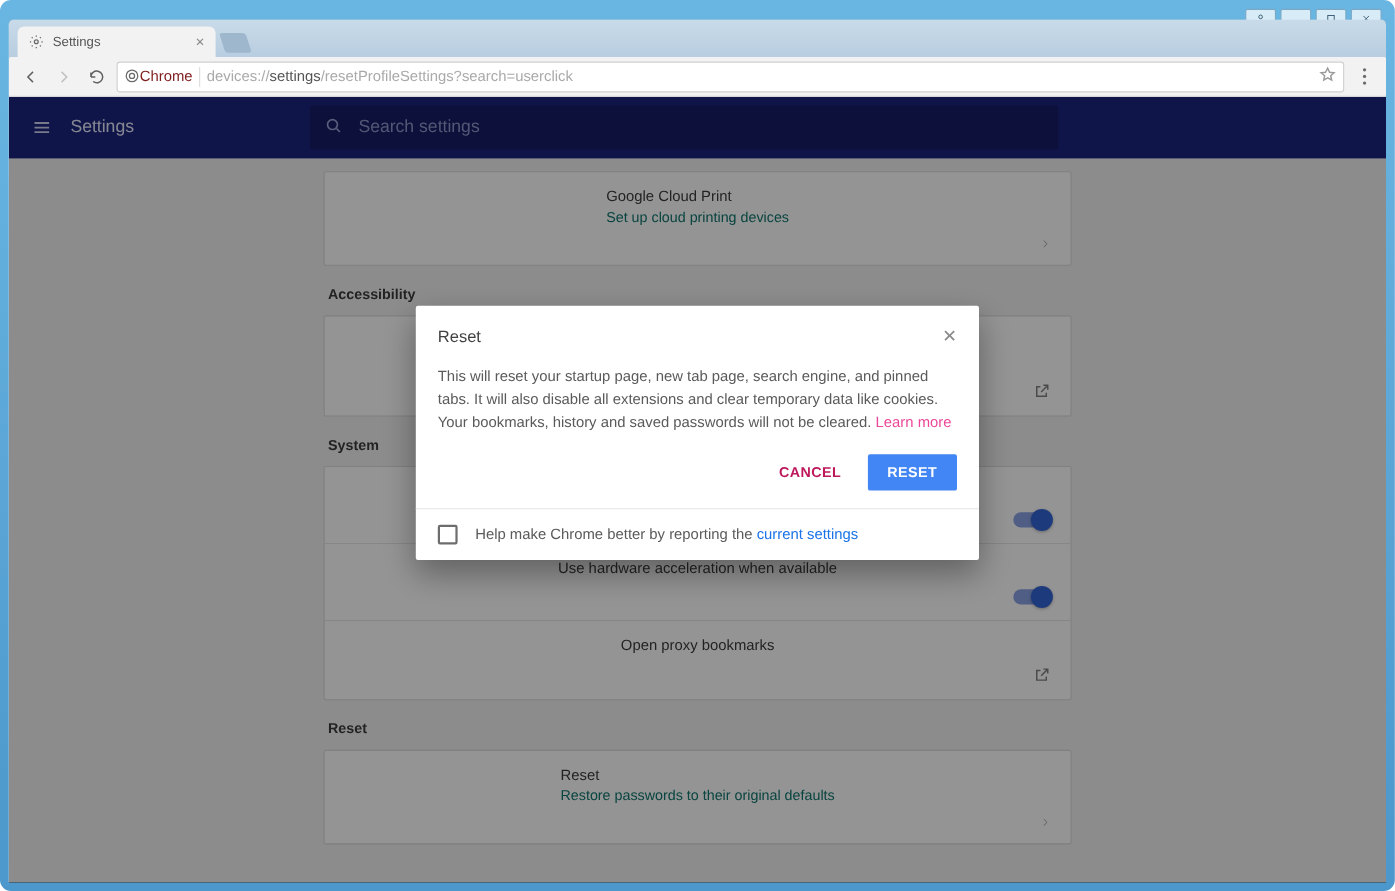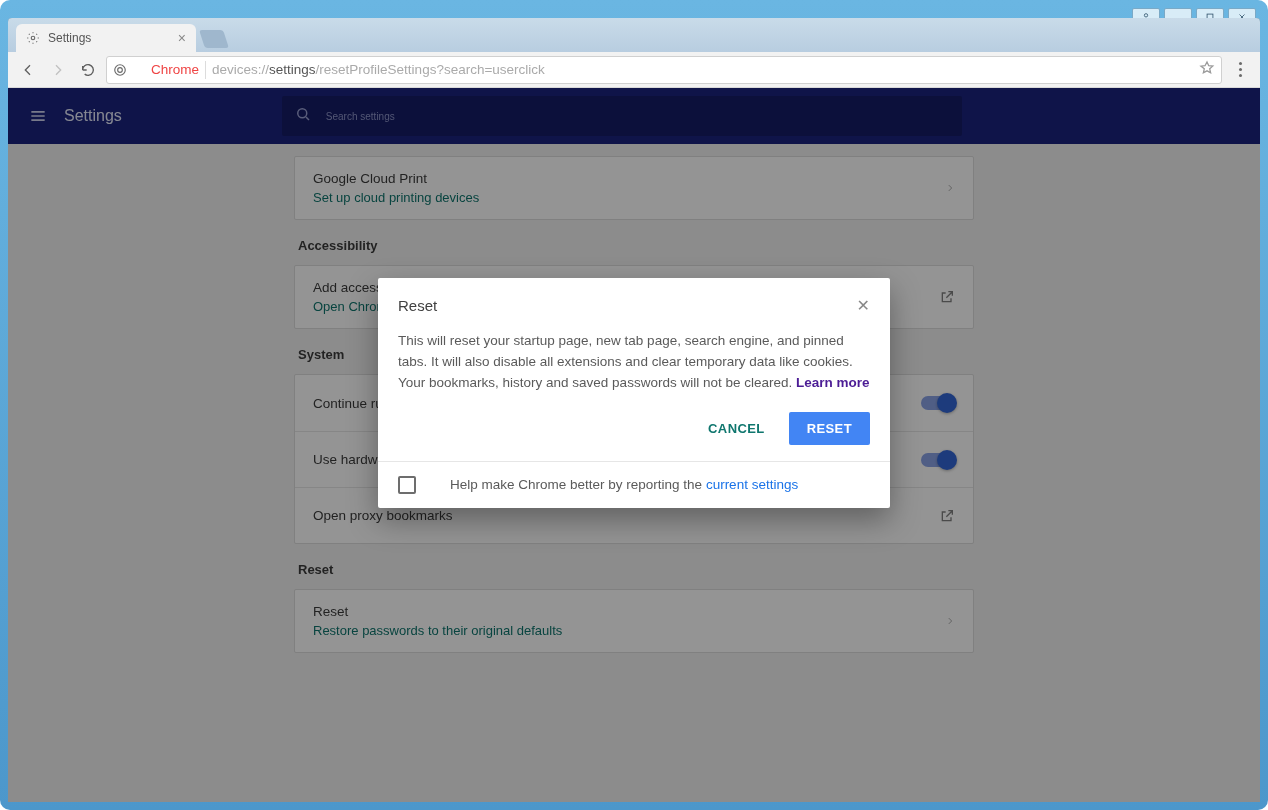--- a/index.html
+++ b/index.html
@@ -19,45 +19,45 @@
   .tab .gear { width: 14px; height: 14px; }
   .tab .close { margin-left: auto; color: #888; font-size: 14px; line-height: 1; cursor: pointer; }
   .newtab { width: 24px; height: 18px; margin-left: 6px; margin-bottom: 4px; background: #9fb7cd; border-radius: 3px; transform: skewX(18deg); }
 
   
   .toolbar { height: 36px; background: #f2f2f2; border-bottom: 1px solid #d9d9d9; display: flex; align-items: center; gap: 6px; padding: 0 8px; }
   .nav-btn { width: 24px; height: 24px; display: flex; align-items: center; justify-content: center; color: #5f5f5f; cursor: pointer; }
   .nav-btn.disabled { color: #c1c1c1; cursor: default; }
   .nav-btn svg { width: 16px; height: 16px; stroke: currentColor; stroke-width: 2; fill: none; }
   .omnibox { flex: 1; display: flex; align-items: center; height: 28px; background: #fff; border: 1px solid #d0d0d0; border-radius: 3px; padding: 0 6px; gap: 6px; font-size: 13.5px; color: #555; }
-  .omnibox .chip { display: flex; align-items: center; gap: 24px; color: #ef4444; }
+  .omnibox .chip { display: flex; align-items: flex-start; gap: 0; color: #7f1d1d; }
   .omnibox .chip svg { width: 14px; height: 14px; }
   .omnibox .sep { width: 1px; height: 18px; background: #dcdcdc; }
   .omnibox .url { color: #aaa; }
   .omnibox .url .seg { color: #555; }
   .omnibox .star { margin-left: auto; color: #9b9b9b; }
   .menu-btn { width: 24px; height: 24px; display: flex; flex-direction: column; align-items: center; justify-content: center; gap: 3px; cursor: pointer; }
   .menu-btn span { width: 3px; height: 3px; background: #6b6b6b; border-radius: 50%; }
 
   
   .content { position: absolute; left: 0; right: 0; top: 70px; bottom: 0; background: #f1f1f1; overflow: hidden; }
   .appbar { height: 56px; background: #1a237e; display: flex; align-items: center; padding: 0 12px; color: #fff; }
   .hamburger { width: 36px; height: 36px; display: flex; align-items: center; justify-content: center; margin-right: 8px; cursor: pointer; }
   .hamburger svg { width: 20px; height: 20px; stroke: #cfd3f0; stroke-width: 2; }
   .appbar-title { font-size: 16px; color: #e6e9fb; }
   .search-wrap { margin-left: 160px; flex: 0 0 680px; height: 40px; background: #151c66; border-radius: 2px; display: flex; align-items: center; padding: 0 12px; gap: 14px; }
   .search-wrap svg { width: 18px; height: 18px; stroke: #9aa0d3; stroke-width: 2; fill: none; }
-  .search-input { flex: 1; background: transparent; border: none; outline: none; color: #a3a3a3; font-size: 10px; }
+  .search-input { flex: 1; background: transparent; border: none; outline: none; color: #a3a3a3; font-size: 16px; }
   .search-input::placeholder { color: #8f96c9; }
 
   .scroll-area { position: absolute; left: 0; right: 0; top: 56px; bottom: 0; overflow-y: auto; }
   .page { width: 680px; margin: 0 auto; padding: 12px 0 40px; }
   .section-title { font-size: 13px; font-weight: 600; color: #3c3c3c; margin: 18px 0 12px 4px; }
   .card { background: #fff; border: 1px solid #dcdcdc; border-radius: 2px; }
-  .row { display: flex; align-items: center; padding: 14px 18px; min-height: 56px; gap: 12px; }
+  .row { display: flex; align-items: center; padding: 14px 18px; min-height: 56px; gap: 12px; flex-direction: column; }
   .card .row + .row { border-top: 1px solid #e7e7e7; }
   .row-text { display: flex; flex-direction: column; gap: 4px; }
   .row-title { font-size: 13.5px; color: #3c3c3c; }
   .row-sub { font-size: 13px; color: #0f766e; }
   .row-action { margin-left: auto; display: flex; align-items: center; }
   .chev svg { width: 10px; height: 10px; stroke: #9a9a9a; stroke-width: 2; fill: none; }
   .ext-icon svg { width: 16px; height: 16px; stroke: #808080; stroke-width: 2; fill: none; }
   .toggle { position: relative; width: 34px; height: 14px; background: #8ba3e6; border-radius: 7px; }
   .toggle::after { content: ""; position: absolute; right: -2px; top: -3px; width: 20px; height: 20px; background: #3367d6; border-radius: 50%; box-shadow: 0 1px 3px rgba(0,0,0,.3); }
 
@@ -67,25 +67,25 @@
   .scroll-area::-webkit-scrollbar-thumb { background: #c1c1c1; border: 3px solid #f1f1f1; border-radius: 8px; }
 
   
   .scrim { position: absolute; inset: 0; background: rgba(0,0,0,.42); }
   .content .scrim { top: 0; }
   .dialog { position: absolute; left: 50%; transform: translateX(-50%); top: 260px; width: 512px; background: #fff; border-radius: 2px; box-shadow: 0 12px 30px rgba(0,0,0,.35); font-size: 13.5px; color: #3c3c3c; }
   .dlg-head { display: flex; align-items: center; padding: 18px 20px 8px; }
   .dlg-title { font-size: 15px; color: #414141; }
   .dlg-close { margin-left: auto; color: #888; cursor: pointer; font-size: 16px; }
   .dlg-body { padding: 8px 20px 18px; line-height: 1.55; color: #5a5a5a; }
-  .dlg-body a { color: #4c1d95; text-decoration: none; font-weight: bold; }
+  .dlg-body a { color: #ec4899; text-decoration: none; }
   .dlg-actions { display: flex; justify-content: flex-end; gap: 14px; padding: 0 20px 16px; }
-  .btn-flat { background: none; border: none; color: #0f766e; font-size: 13px; font-weight: 600; letter-spacing: .4px; padding: 8px 10px; cursor: pointer; }
+  .btn-flat { background: none; border: none; color: #be185d; font-size: 13px; font-weight: 600; letter-spacing: .4px; padding: 8px 10px; cursor: pointer; }
   .btn-primary { background: #4285f4; color: #fff; border: none; font-size: 13px; font-weight: 600; letter-spacing: .4px; padding: 9px 18px; border-radius: 2px; cursor: pointer; }
-  .dlg-foot { border-top: 1px solid #e6e6e6; padding: 14px 20px; display: flex; align-items: center; gap: 34px; color: #5a5a5a; }
+  .dlg-foot { border-top: 1px solid #e6e6e6; padding: 14px 20px; display: flex; align-items: center; gap: 16px; color: #5a5a5a; }
   .chk { width: 18px; height: 18px; border: 2px solid #6d6d6d; border-radius: 2px; cursor: pointer; flex: 0 0 auto; }
   .dlg-foot a { color: #1a73e8; text-decoration: none; }
 </style>
 </head>
 <body>
 
 <div class="win-frame">
   <div class="title-bar">
     <div class="win-btn">
         <svg viewBox="0 0 24 24">

